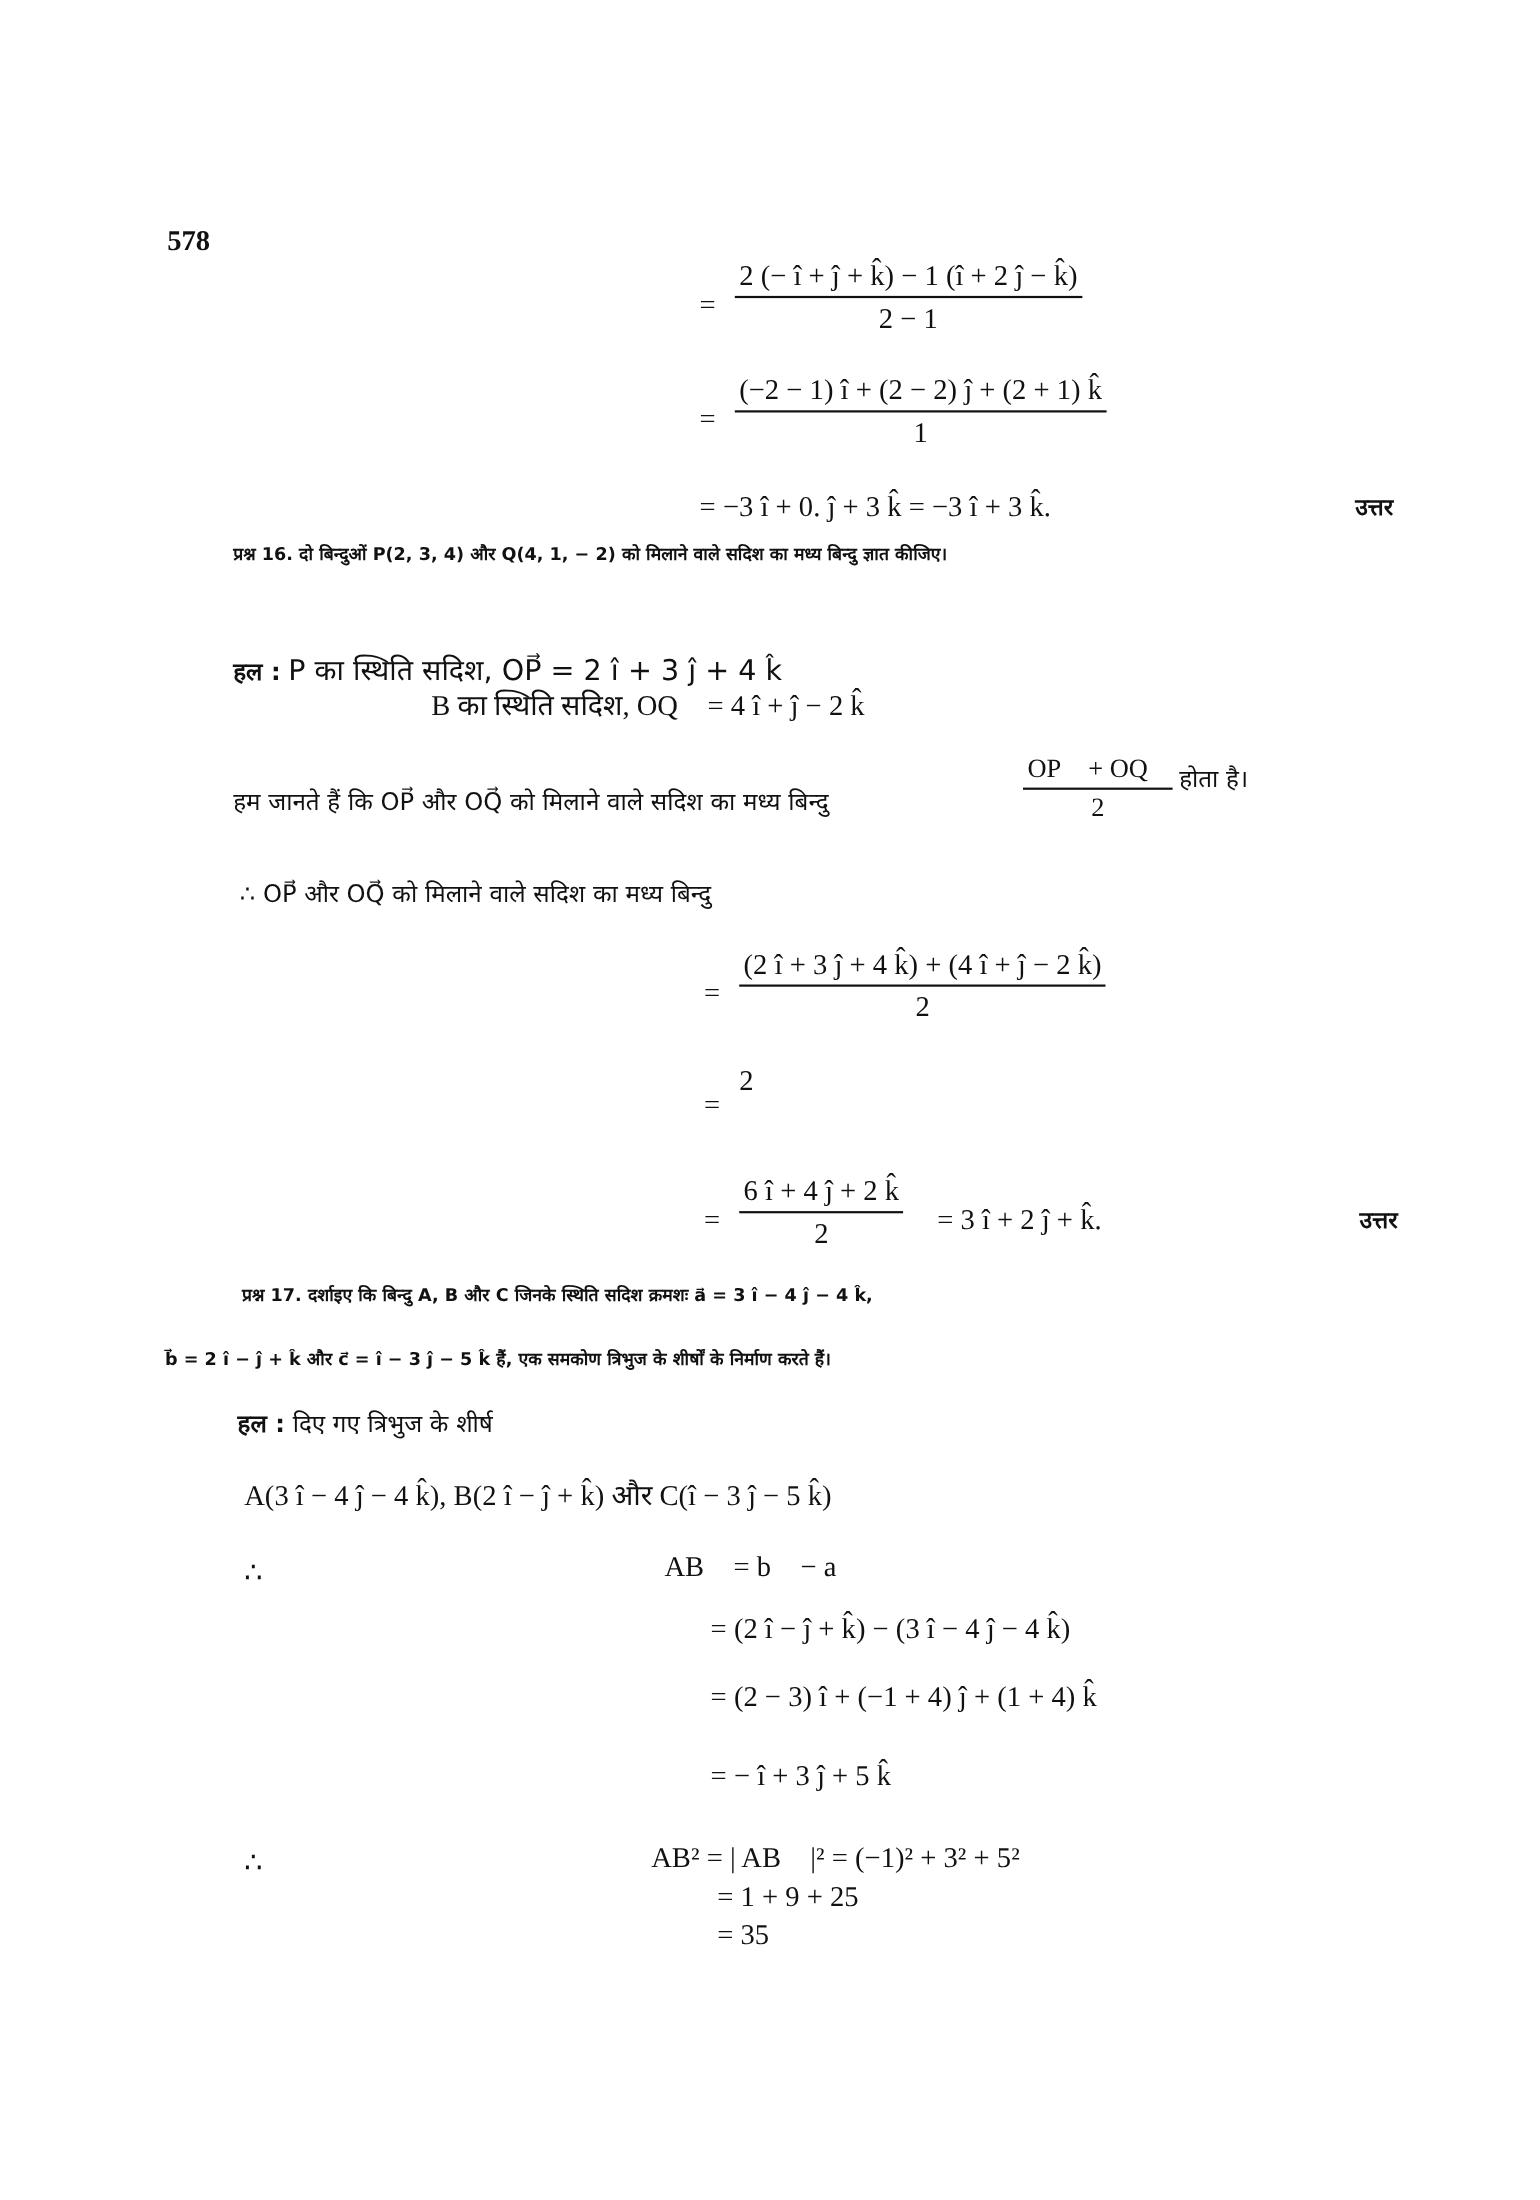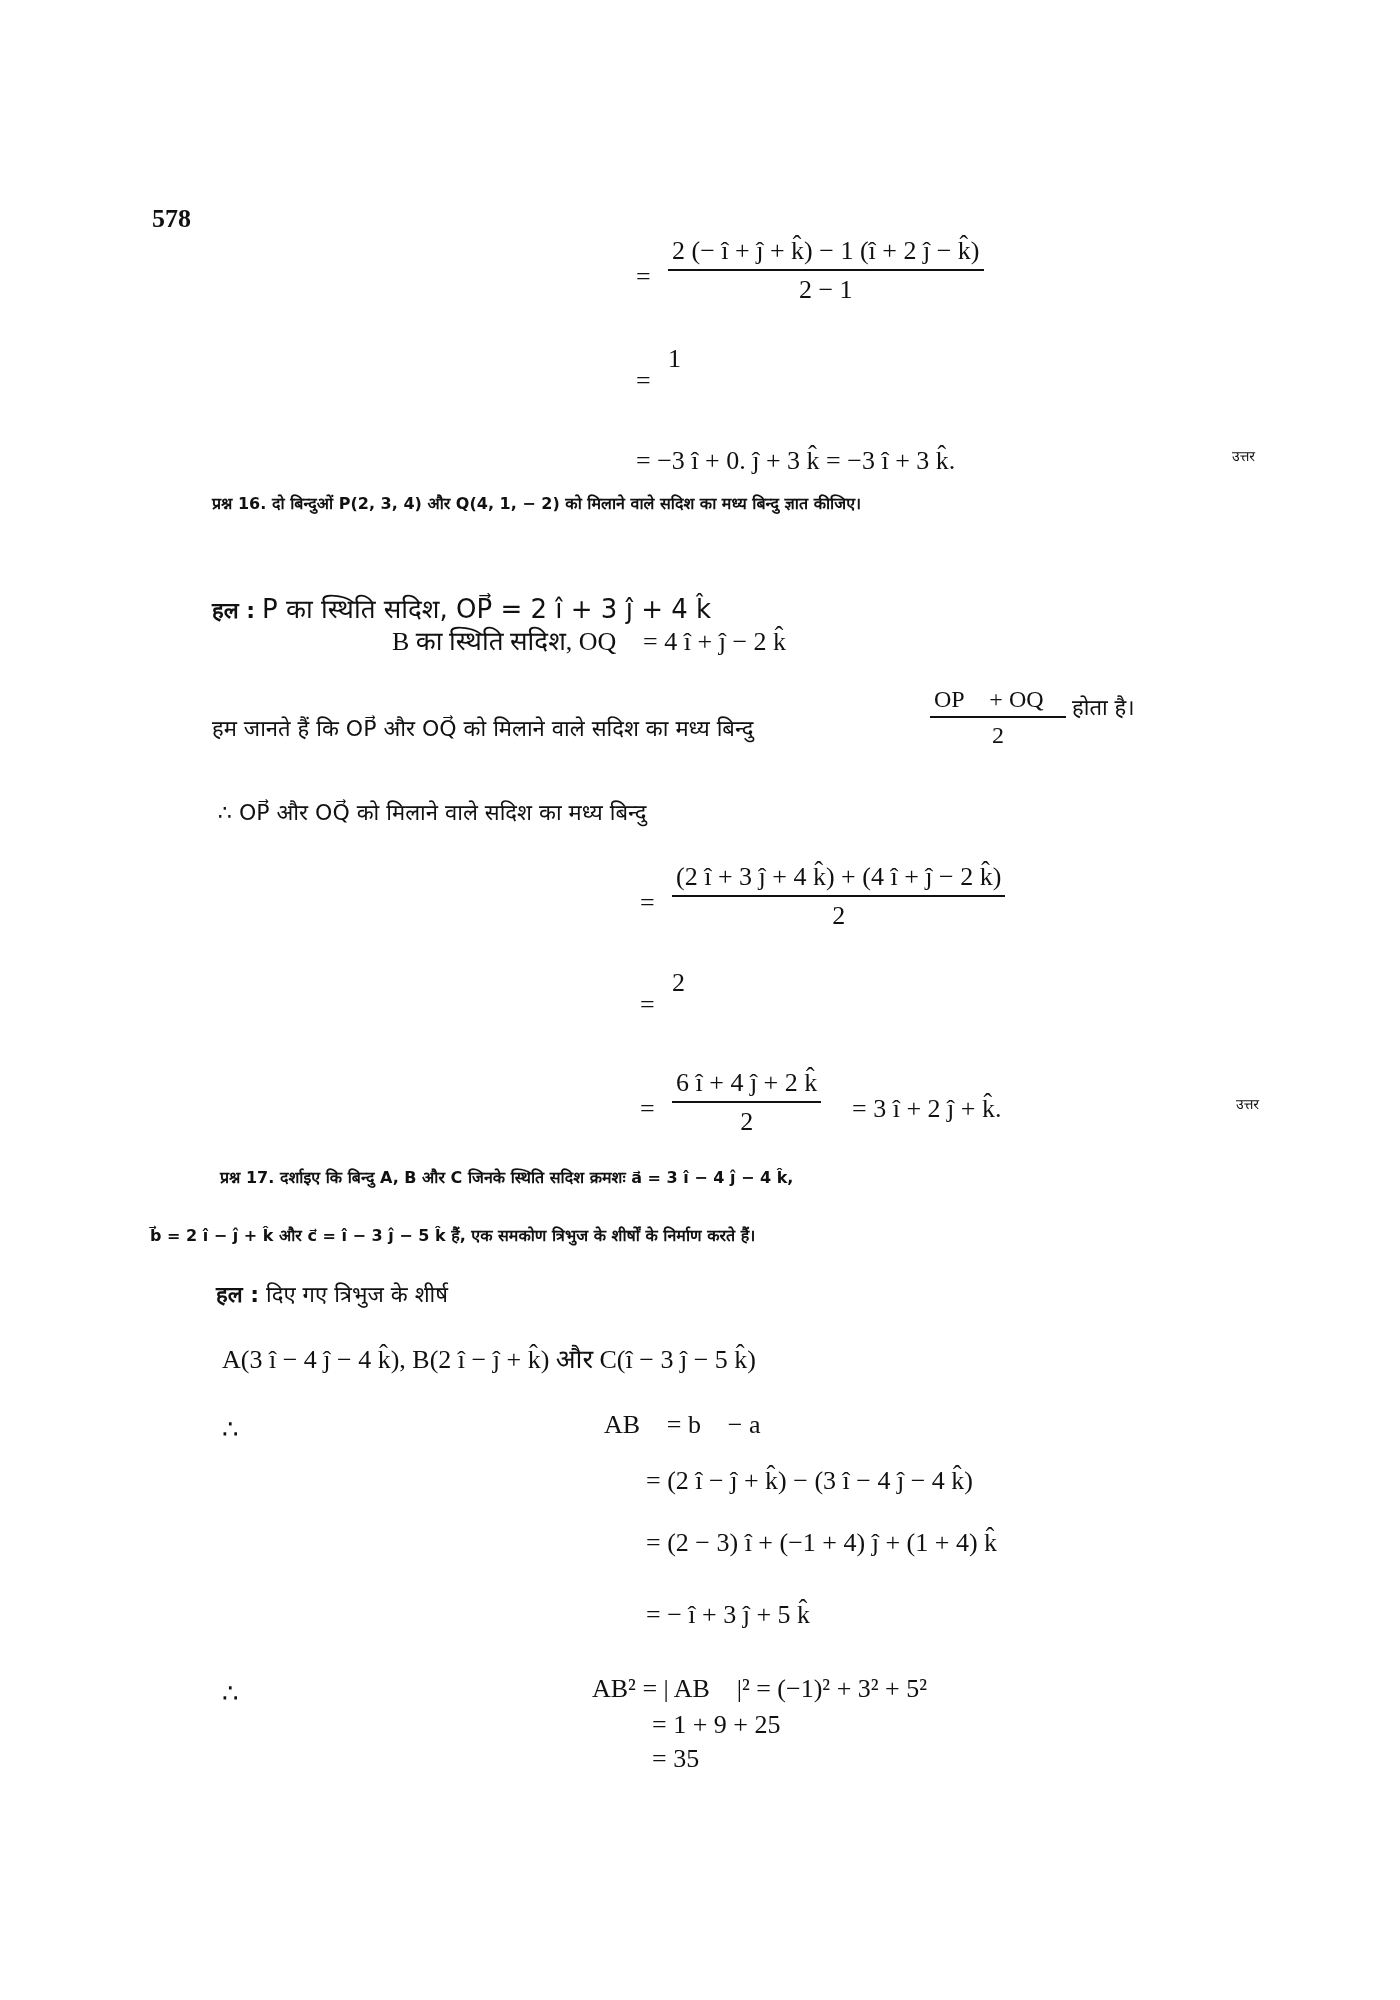--- a/index.html
+++ b/index.html
@@ -7,35 +7,36 @@
          font-family:"Liberation Serif", "DejaVu Serif", serif; color:#111; }
   .abs { position:absolute; white-space:nowrap; }
   .page-num { font-weight:bold; font-size:26px;margin-top:36px; }
   .math { font-size:26px; }
   .hi { font-family:"DejaVu Sans", sans-serif; font-size:22px; }
   .bold { font-weight:bold; }
   .q-text { font-family:"DejaVu Sans", sans-serif; font-size:16px; font-weight:bold; }
   .frac { position:absolute; display:inline-block; text-align:center; }
   .frac .num { display:block; padding:0 4px 3px 4px; border-bottom:2px solid #111; white-space:nowrap; }
   .frac .den { display:block; padding-top:4px; }
-  .answer { font-family:"DejaVu Sans", sans-serif; font-weight:normal; font-size:14px; }
+  .answer { font-family:"DejaVu Sans", sans-serif; font-weight:bold; font-size:21px; }
 </style>
 </head>
 <body>
 
 <div class="abs page-num" style="left:152px; top:168px;">578</div>
 
 <div class="abs math" style="left:636px; top:262px;">=</div>
 <div class="frac math" style="left:668px; top:236px;">
   <span class="num">2 (− î + ĵ + k̂) − 1 (î + 2 ĵ − k̂)</span>
   <span class="den">2 − 1</span>
 </div>
 
 <div class="abs math" style="left:636px; top:366px;">=</div>
 <div class="frac math" style="left:668px; top:340px;">
+  <span class="num">(−2 − 1) î + (2 − 2) ĵ + (2 + 1) k̂</span>
   <span class="den">1</span>
 </div>
 
 <div class="abs math" style="left:636px; top:446px;">= −3 î + 0. ĵ + 3 k̂ = −3 î + 3 k̂.</div>
 <div class="abs answer" style="left:1232px; top:446px;">उत्तर</div>
 
 <div class="abs q-text" style="left:212px; top:492px;">
   <span>प्रश्न 16.</span>
   <span>दो बिन्दुओं P(2, 3, 4) और Q(4, 1, − 2) को मिलाने वाले सदिश का मध्य बिन्दु ज्ञात कीजिए।</span>
 </div>

